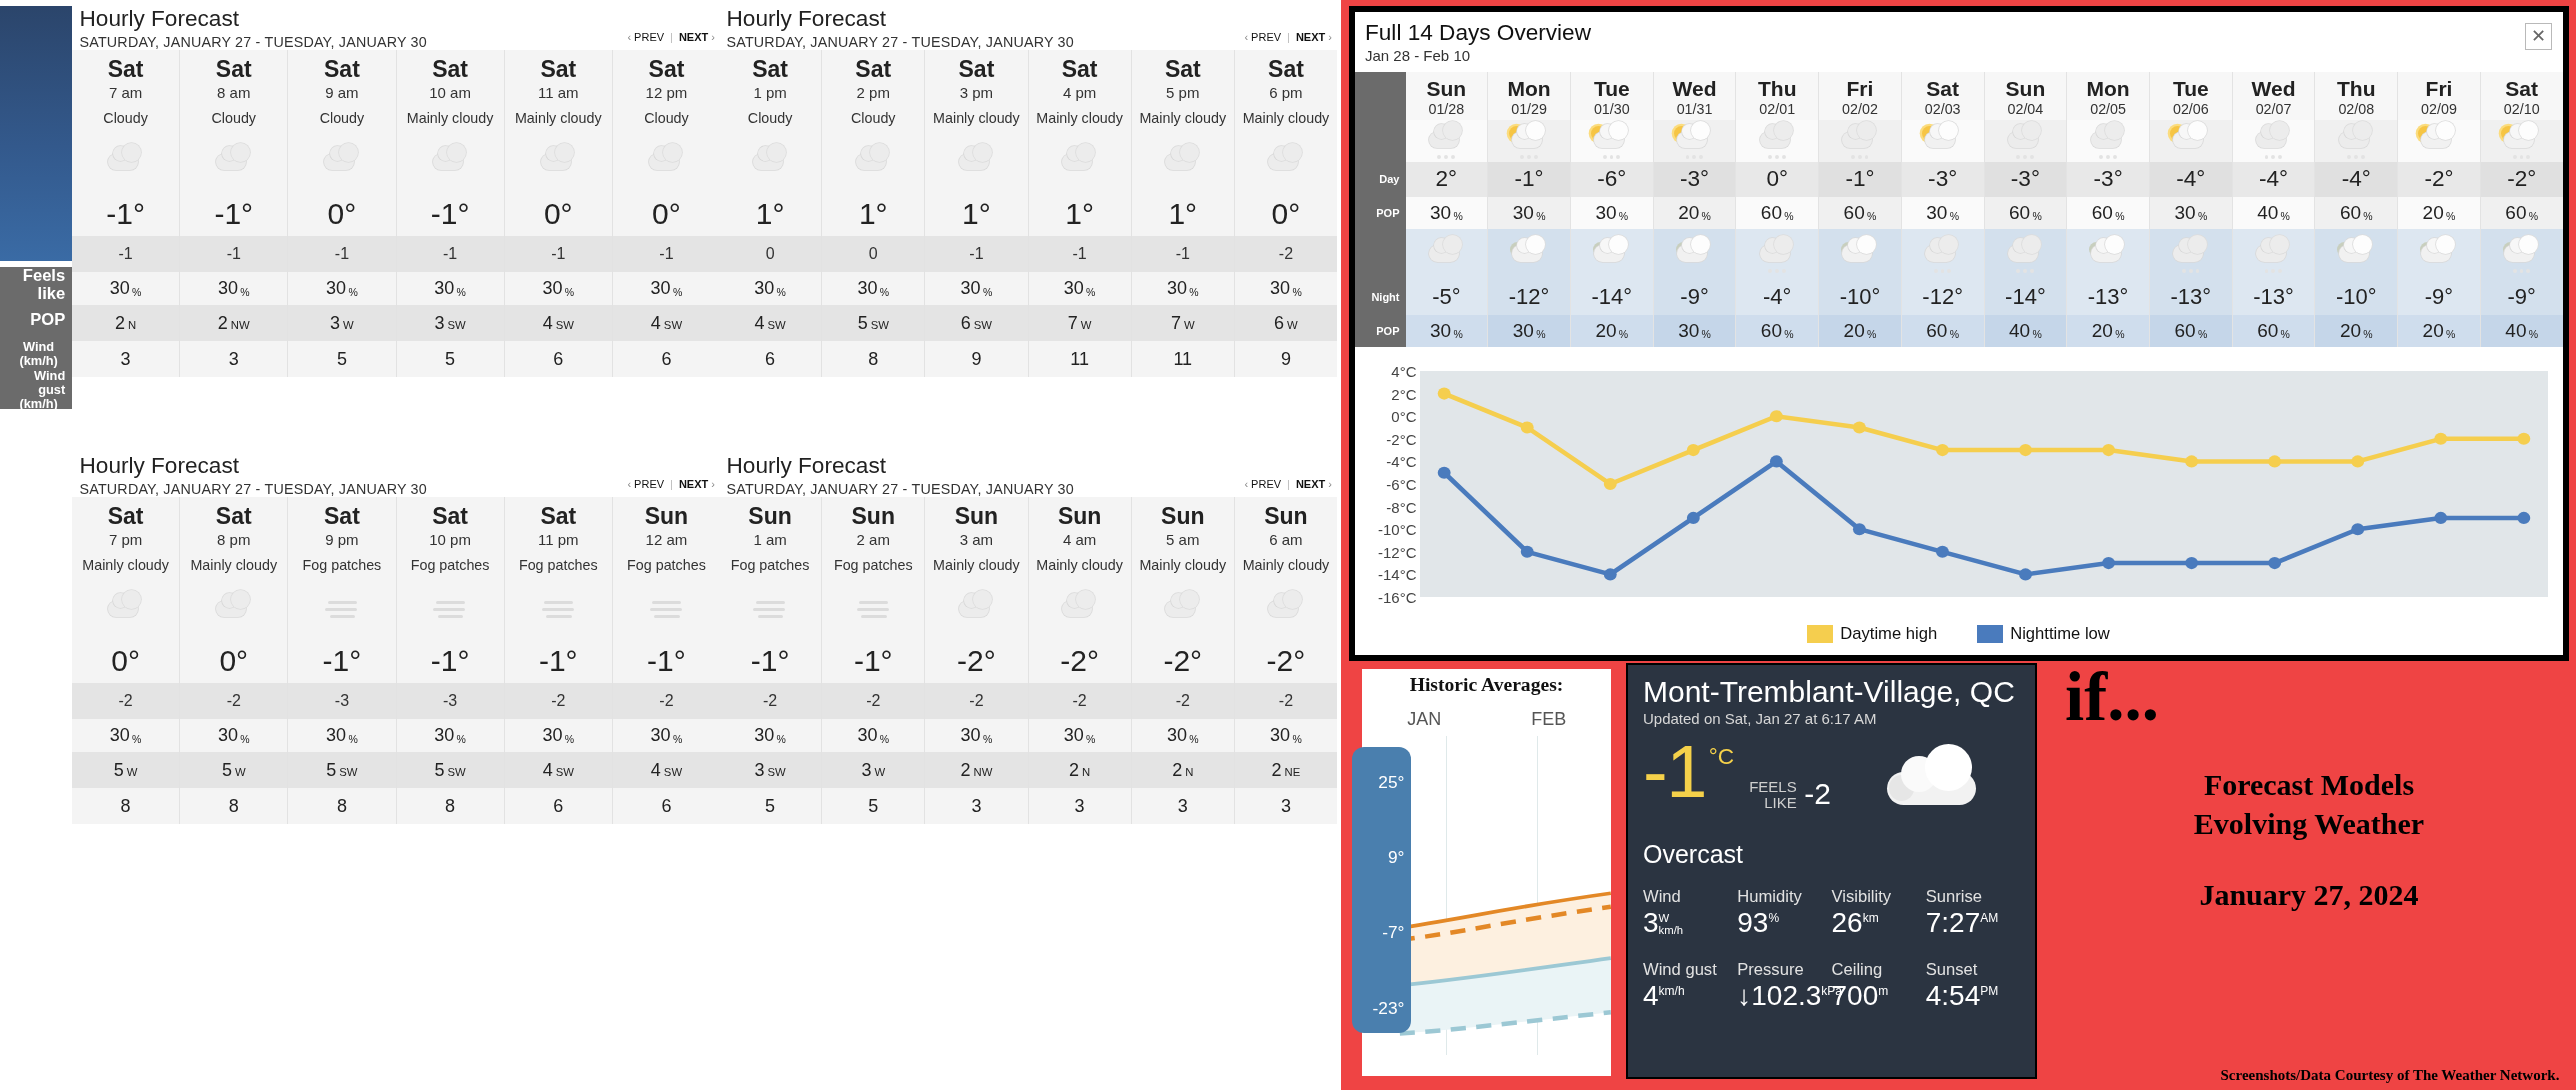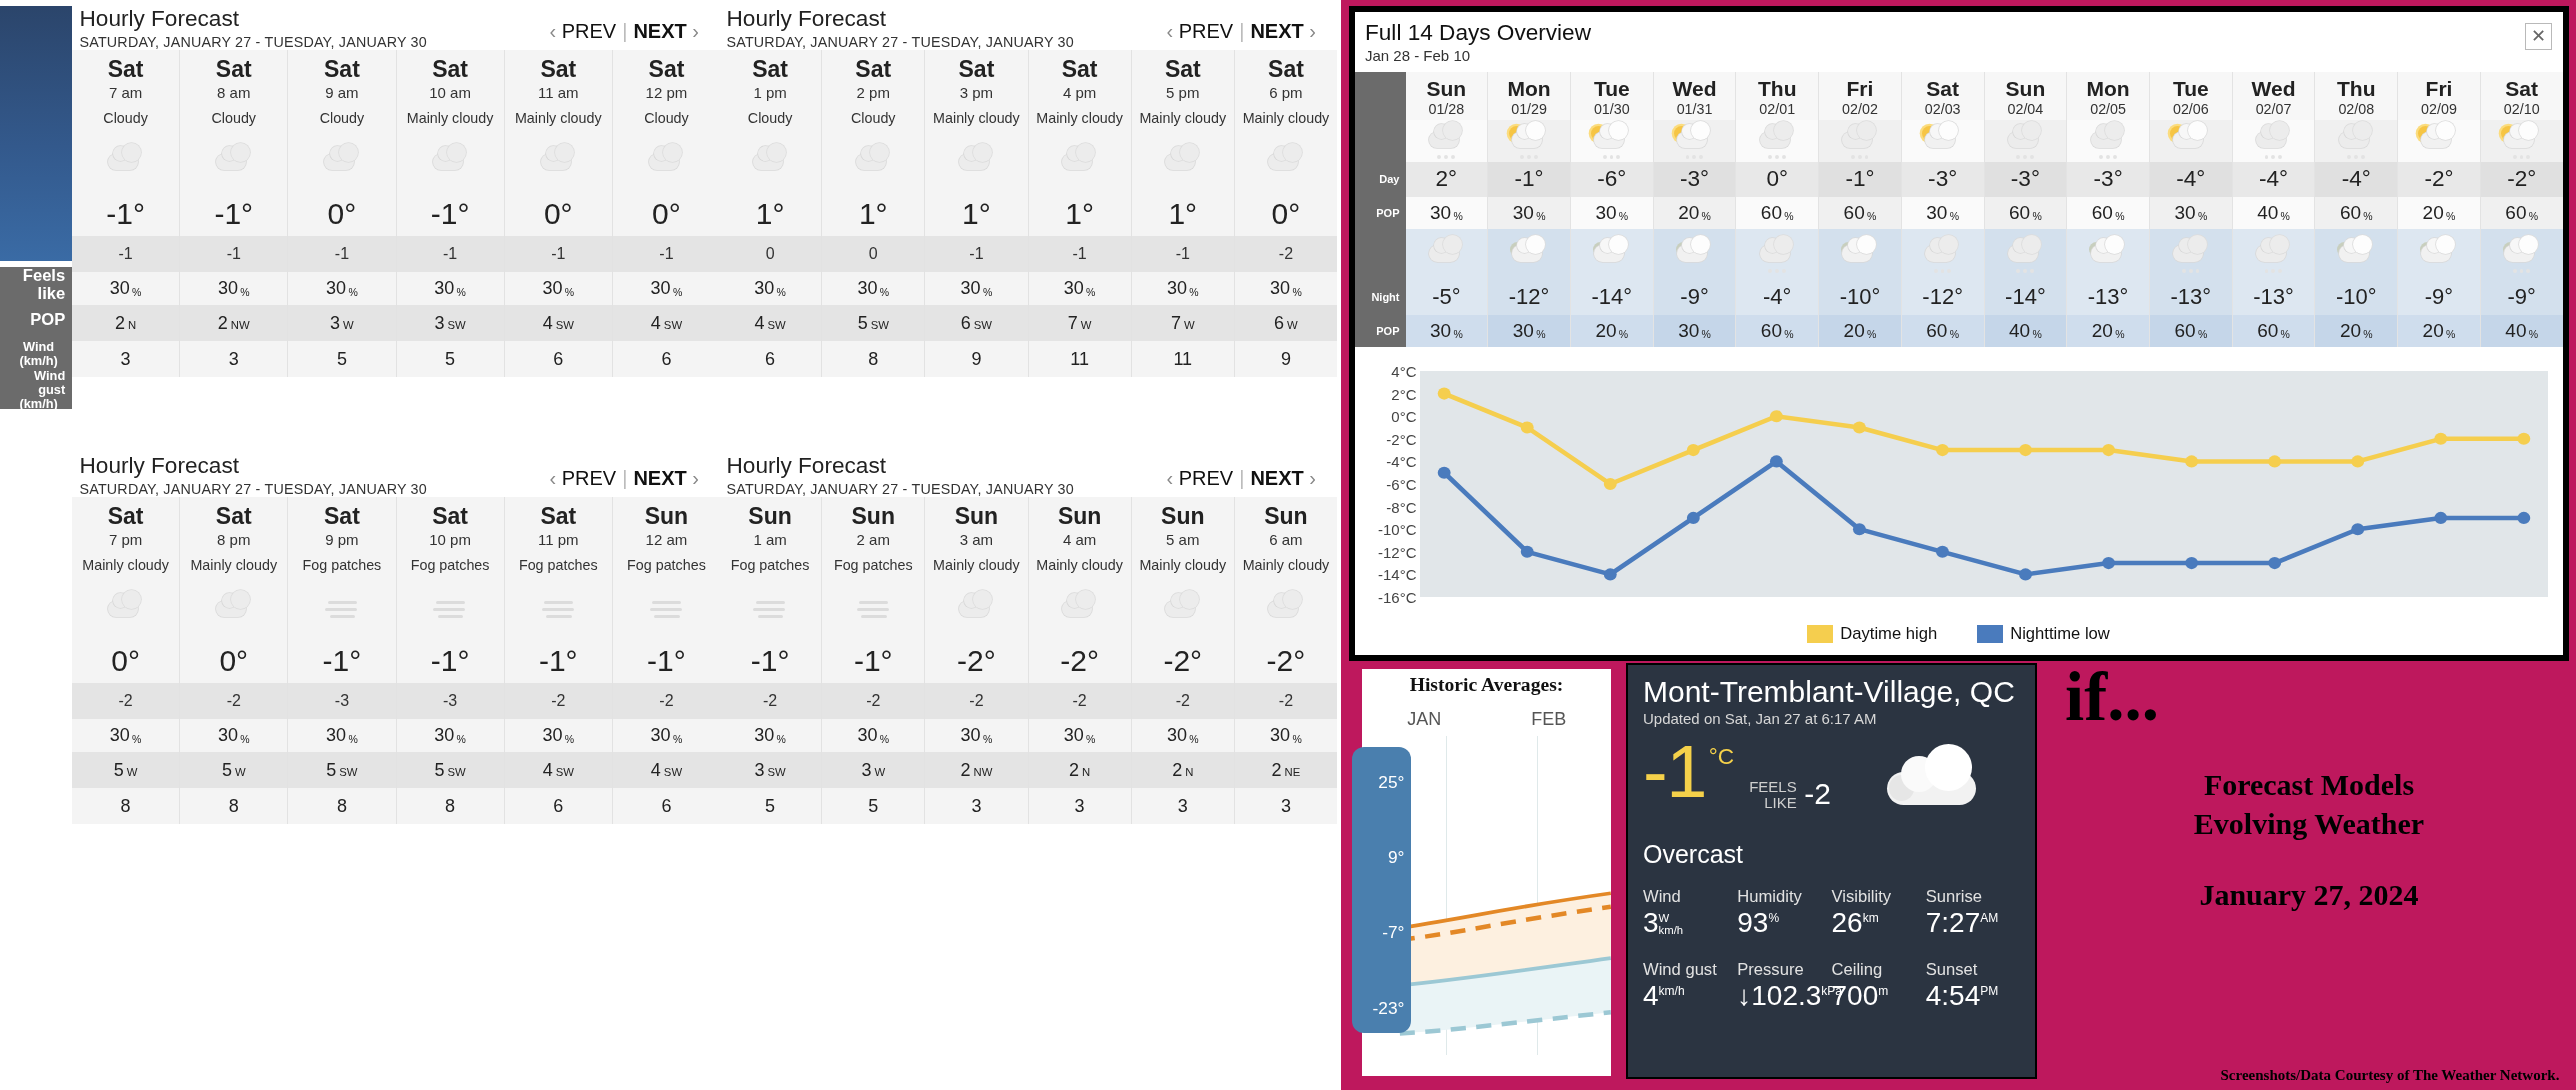--- a/index.html
+++ b/index.html
@@ -20,21 +20,21 @@
       font-size:16.6px; font-weight:bold; text-align:right;padding-left:12px; }
   .rowlabels .lbl { display:flex; align-items:center; justify-content:flex-end;
       padding-right:6.8px; line-height:1.08; }
   .rowlabels .lbl span { display:block; }
   .lbl.sub { font-size:12.8px; font-weight:bold; }
 
   .hf-panel { position:absolute; background:#fff; }
   .hf-head { height:50px; padding:7.5px 0 0 7.5px; position:relative; background:#fff;}
   .hf-title { font-size:22.6px; color:#222; font-weight:400; line-height:1.0; }
   .hf-sub { font-size:14.3px; color:#333; letter-spacing:0.2px; margin-top:3.8px; }
-  .hf-nav { position:absolute; right:21px; bottom:7.5px; font-size:20px; color:#111; white-space:nowrap;}
+  .hf-nav { position:absolute; right:5px; bottom:7.5px; font-size:11px; color:#111; white-space:nowrap;}
   .hf-nav .chev { color:#888; }
   .hf-nav .sep { color:#bbb; padding:0 6px; }
   .hf-nav b { font-weight:bold; }
 
   .hf-grid { display:flex; }
   .hf-col { flex:1 1 0; border-left:0.8px solid #e2e2e2; }
   .hf-col:first-child { border-left:none; }
   .cell { display:flex; align-items:center; justify-content:center; text-align:center;}
   .c-day   { height:53px; flex-direction:column; background:#f4f4f4; padding-top:6px;}
   .c-day .dn { font-size:23px; font-weight:bold; color:#222; line-height:1.0;}
@@ -65,21 +65,21 @@
       background:#c8cfbe; }
   .wi .fog { position:absolute; left:3.8px; top:6.8px; width:32px; height:16.6px; }
   .wi .fog i { display:block; height:3px; margin-bottom:3.8px; background:#dcdcdc; border-radius:2.3px;}
   .wi .fog i:nth-child(1){ width:29px; margin-left:2.3px;}
   .wi .fog i:nth-child(2){ width:32px;}
   .wi .fog i:nth-child(3){ width:25.6px; margin-left:4.5px;}
   .wi .drops { position:absolute; left:9px; top:22.6px; width:22.6px; height:7.5px;}
   .wi .drops i { display:inline-block; width:3.8px; height:3.8px; border-radius:50%; background:#e3e3e3; margin:0 1.5px;}
 
   
-  #right-area { position:absolute; left:1341px; top:0; width:1235px; height:1091px; background:#be185d; }
+  #right-area { position:absolute; left:1341px; top:0; width:1235px; height:1091px; background:#ef4444; }
 
   .overview-box { position:absolute; left:7.5px; top:6px; width:1220px; height:655px;
       background:#fff; border:6.8px solid #000; }
   .ov-head { padding:7.5px 0 4.5px 10.5px; background:#fff;}
   .ov-title { font-size:22.6px; color:#111; font-weight:400;}
   .ov-sub { font-size:15px; color:#333; margin-top:1.5px;}
   .ov-close { position:absolute; right:10.5px; top:10.5px; width:27px; height:27px;
       border:0.8px solid #b9b9b9; background:#fff; color:#666; font-size:18px; line-height:25.6px; text-align:center;}
 
   .ov-table { display:flex; margin-top:3px; }

